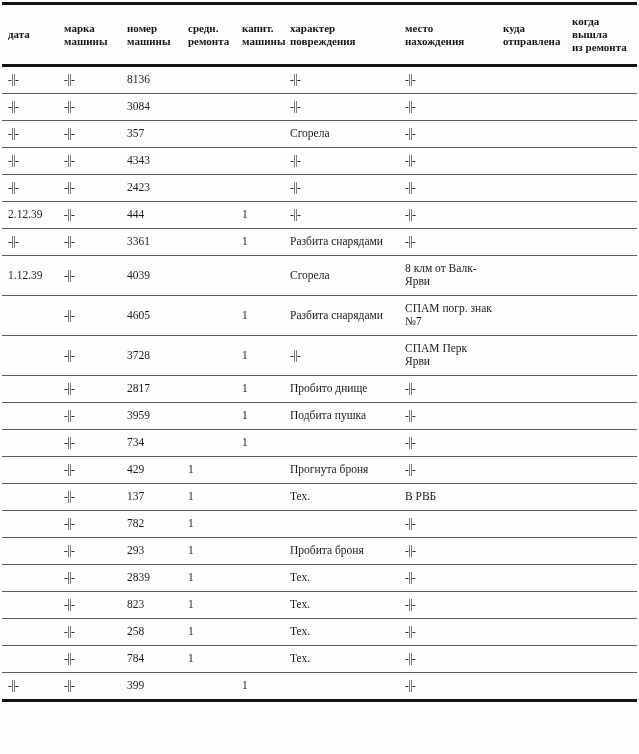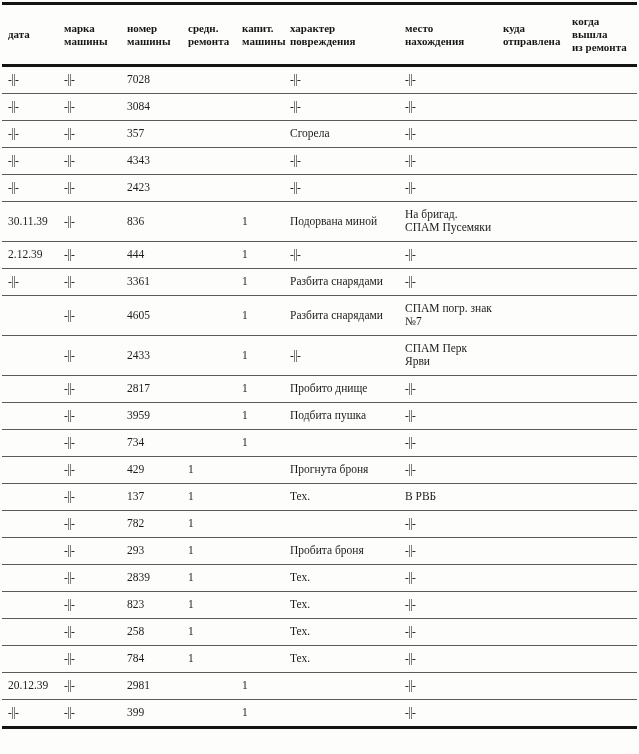--- a/index.html
+++ b/index.html
@@ -87,21 +87,21 @@
           <th>куда
 отправлена</th>
           <th>когда вышла
 из ремонта</th>
         </tr>
     </thead>
     <tbody>
         <tr>
           <td class="ditto">-||-</td>
           <td class="ditto">-||-</td>
-          <td>7028</td>
+          <td>8136</td>
           <td></td>
           <td></td>
           <td class="ditto">-||-</td>
           <td class="ditto">-||-</td>
           <td></td>
           <td></td>
         </tr>
         <tr>
           <td class="ditto">-||-</td>
           <td class="ditto">-||-</td>
@@ -140,69 +140,69 @@
           <td class="ditto">-||-</td>
           <td>2423</td>
           <td></td>
           <td></td>
           <td class="ditto">-||-</td>
           <td class="ditto">-||-</td>
           <td></td>
           <td></td>
         </tr>
         <tr>
-          <td>30.11.39</td>
-          <td class="ditto">-||-</td>
-          <td>836</td>
-          <td></td>
-          <td>1</td>
-          <td>Подорвана миной</td>
-          <td>На бригад.
-СПАМ Пусемяки</td>
-          <td></td>
-          <td></td>
-        </tr>
-        <tr>
           <td>2.12.39</td>
           <td class="ditto">-||-</td>
           <td>444</td>
           <td></td>
           <td>1</td>
           <td class="ditto">-||-</td>
           <td class="ditto">-||-</td>
           <td></td>
           <td></td>
         </tr>
         <tr>
           <td class="ditto">-||-</td>
           <td class="ditto">-||-</td>
           <td>3361</td>
           <td></td>
           <td>1</td>
           <td>Разбита снарядами</td>
           <td class="ditto">-||-</td>
+          <td></td>
+          <td></td>
+        </tr>
+        <tr>
+          <td>1.12.39</td>
+          <td class="ditto">-||-</td>
+          <td>4039</td>
+          <td></td>
+          <td></td>
+          <td>Сгорела</td>
+          <td>8 клм от Валк-
+Ярви</td>
           <td></td>
           <td></td>
         </tr>
         <tr>
           <td></td>
           <td class="ditto">-||-</td>
           <td>4605</td>
           <td></td>
           <td>1</td>
           <td>Разбита снарядами</td>
           <td>СПАМ погр. знак
 №7</td>
           <td></td>
           <td></td>
         </tr>
         <tr>
           <td></td>
           <td class="ditto">-||-</td>
-          <td>2433</td>
+          <td>3728</td>
           <td></td>
           <td>1</td>
           <td class="ditto">-||-</td>
           <td>СПАМ Перк
 Ярви</td>
           <td></td>
           <td></td>
         </tr>
         <tr>
           <td></td>
@@ -314,31 +314,20 @@
           <td></td>
           <td></td>
         </tr>
         <tr>
           <td></td>
           <td class="ditto">-||-</td>
           <td>784</td>
           <td>1</td>
           <td></td>
           <td>Тех.</td>
-          <td class="ditto">-||-</td>
-          <td></td>
-          <td></td>
-        </tr>
-        <tr>
-          <td>20.12.39</td>
-          <td class="ditto">-||-</td>
-          <td>2981</td>
-          <td></td>
-          <td>1</td>
-          <td></td>
           <td class="ditto">-||-</td>
           <td></td>
           <td></td>
         </tr>
         <tr>
           <td class="ditto">-||-</td>
           <td class="ditto">-||-</td>
           <td>399</td>
           <td></td>
           <td>1</td>

